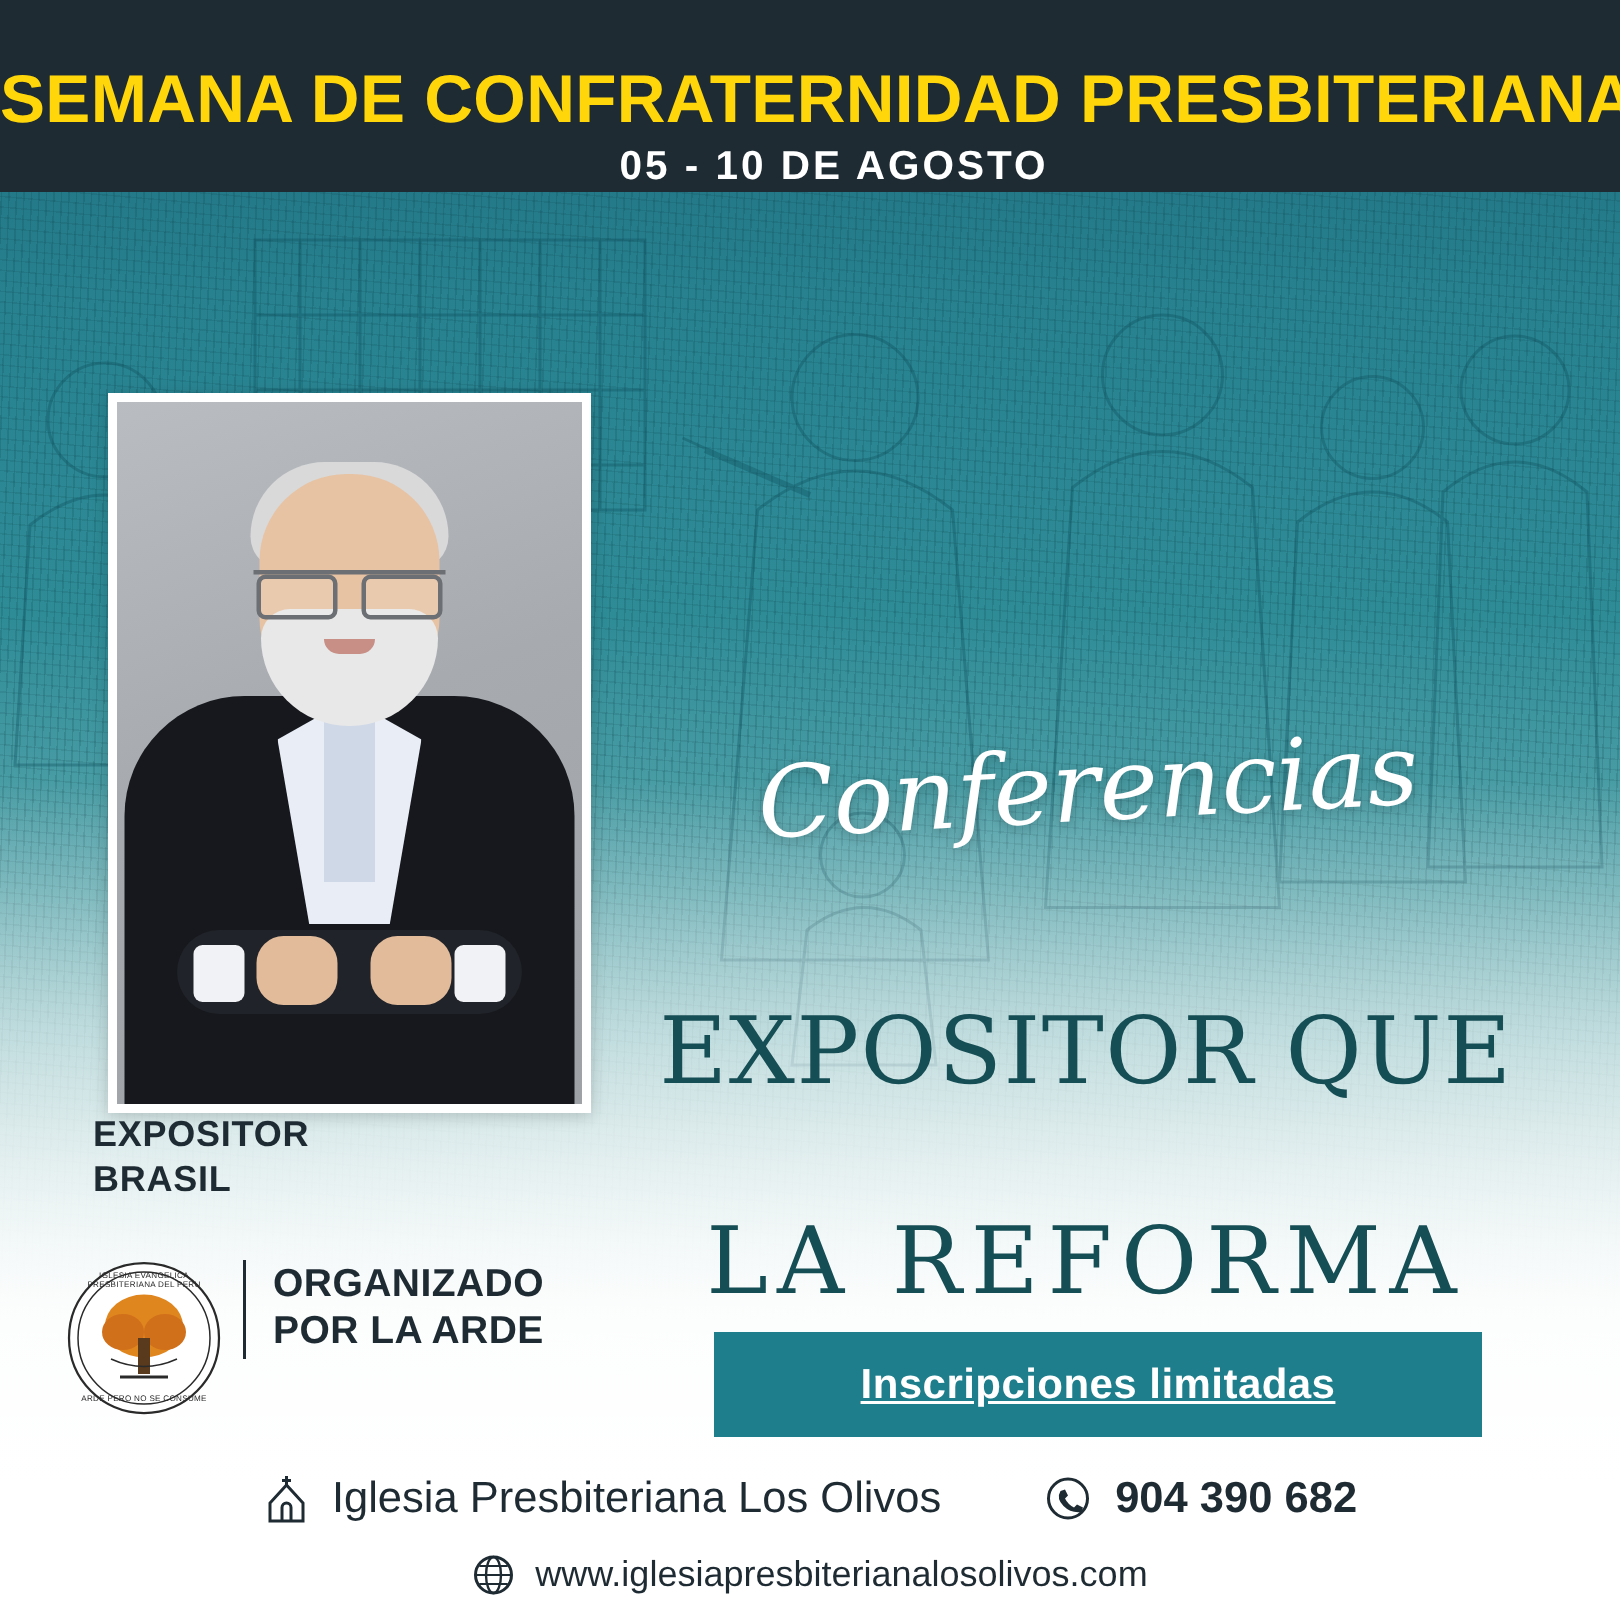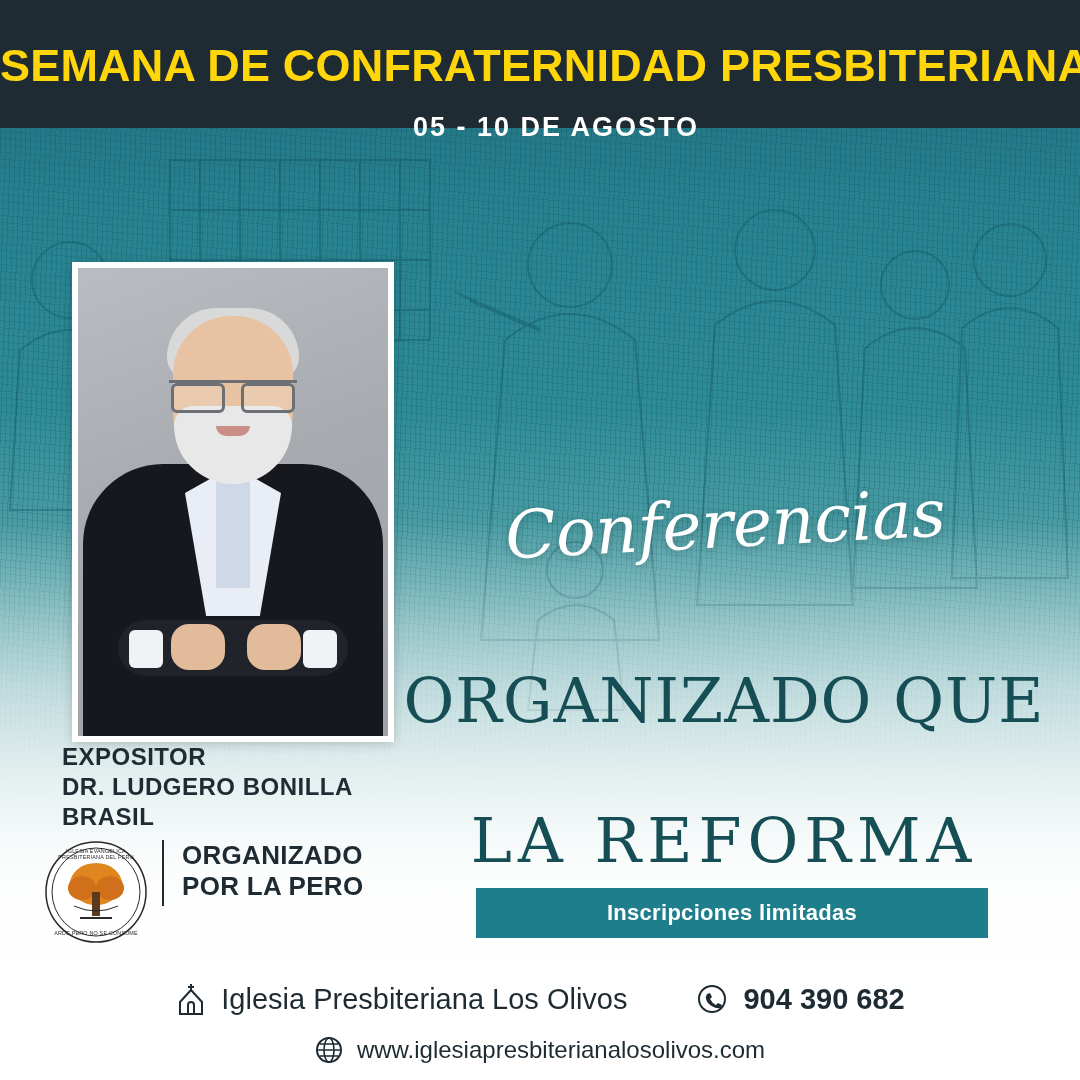--- a/index.html
+++ b/index.html
@@ -64,21 +64,21 @@
     line-height: 1;
     padding-top: 43px;
     white-space: nowrap;
     font-family: "Liberation Sans", sans-serif;
   }
   .header-date {
     color: #ffffff;
     font-size: 27px;
     font-weight: bold;
     letter-spacing: 2px;
-    margin-top: 24px;
+    margin-top: 7px;
     padding-left: 32px;
   }
 
   
   .photo-frame {
     position: absolute;
     left: 72px; top: 262px;
     width: 310px; height: 468px;
     background: #ffffff;
     padding: 6px;
@@ -277,29 +277,30 @@
     white-space: pre-line;
   }
   .main-title .l3 {
     letter-spacing: 6px;
   }
 
   
   .cta {
     position: absolute;
     left: 476px; top: 888px;
-    width: 512px; height: 50px;
+    width: 512px; height: 70px;
     background: #1f7e8c;
     color: #ffffff;
-    font-size: 22px;
+    font-size: 28px;
     font-weight: bold;
     display: flex;
     align-items: center;
     justify-content: center;
     letter-spacing: 0.3px;
+    text-decoration: underline;
   }
 
   
   .footer-row1 {
     position: absolute;
     left: 0; top: 982px;
     width: 1080px;
     display: flex;
     align-items: center;
     justify-content: center;
@@ -382,21 +383,20 @@
       <div class="p-arms"></div>
       <div class="p-cuff l"></div>
       <div class="p-cuff r"></div>
       <div class="p-hand l"></div>
       <div class="p-hand r"></div>
     </div>
   </div>
 
   <div class="expositor">
     <div>EXPOSITOR</div>
-    <div>DR. LUDGERO BONILLA</div>
     <div>BRASIL</div>
   </div>
 
   <div class="org-row">
     <div class="seal">
       <svg viewBox="0 0 104 104" width="104" height="104">
         <circle cx="52" cy="52" r="50" fill="#ffffff" stroke="#2a2a2a" stroke-width="1.5"></circle>
         <circle cx="52" cy="52" r="44" fill="none" stroke="#2a2a2a" stroke-width="1"></circle>
         <ellipse cx="52" cy="44" rx="26" ry="21" fill="#e0861f"></ellipse>
         <ellipse cx="38" cy="48" rx="14" ry="12" fill="#d1701a"></ellipse>
@@ -406,27 +406,27 @@
         <path d="M30 66 q22 10 44 0" stroke="#2a2a2a" stroke-width="1" fill="none"></path>
       </svg>
       <div class="seal-text">
         <div class="seal-top">IGLESIA EVANGELICA PRESBITERIANA DEL PERU</div>
         <div class="seal-bottom">ARDE PERO NO SE CONSUME</div>
       </div>
     </div>
     <div class="divider-v"></div>
     <div class="org-label">
       <div>ORGANIZADO</div>
-      <div>POR LA PERO</div>
+      <div>POR LA ARDE</div>
     </div>
   </div>
 
   <div class="script-word">Conferencias</div>
   <div class="main-title">
-    <div>ORGANIZADO QUE</div>
+    <div>EXPOSITOR QUE</div>
     <div class="l3">LA  REFORMA</div>
   </div>
 
   <div class="cta">Inscripciones limitadas</div>
 
   <div class="footer-row1">
     <div class="f-item">
       <span class="icon">
         <svg width="32" height="34" viewBox="0 0 32 34">
           <path d="M16 2 v6 M13 5 h6" stroke="#1f2b33" stroke-width="2" fill="none"></path>

